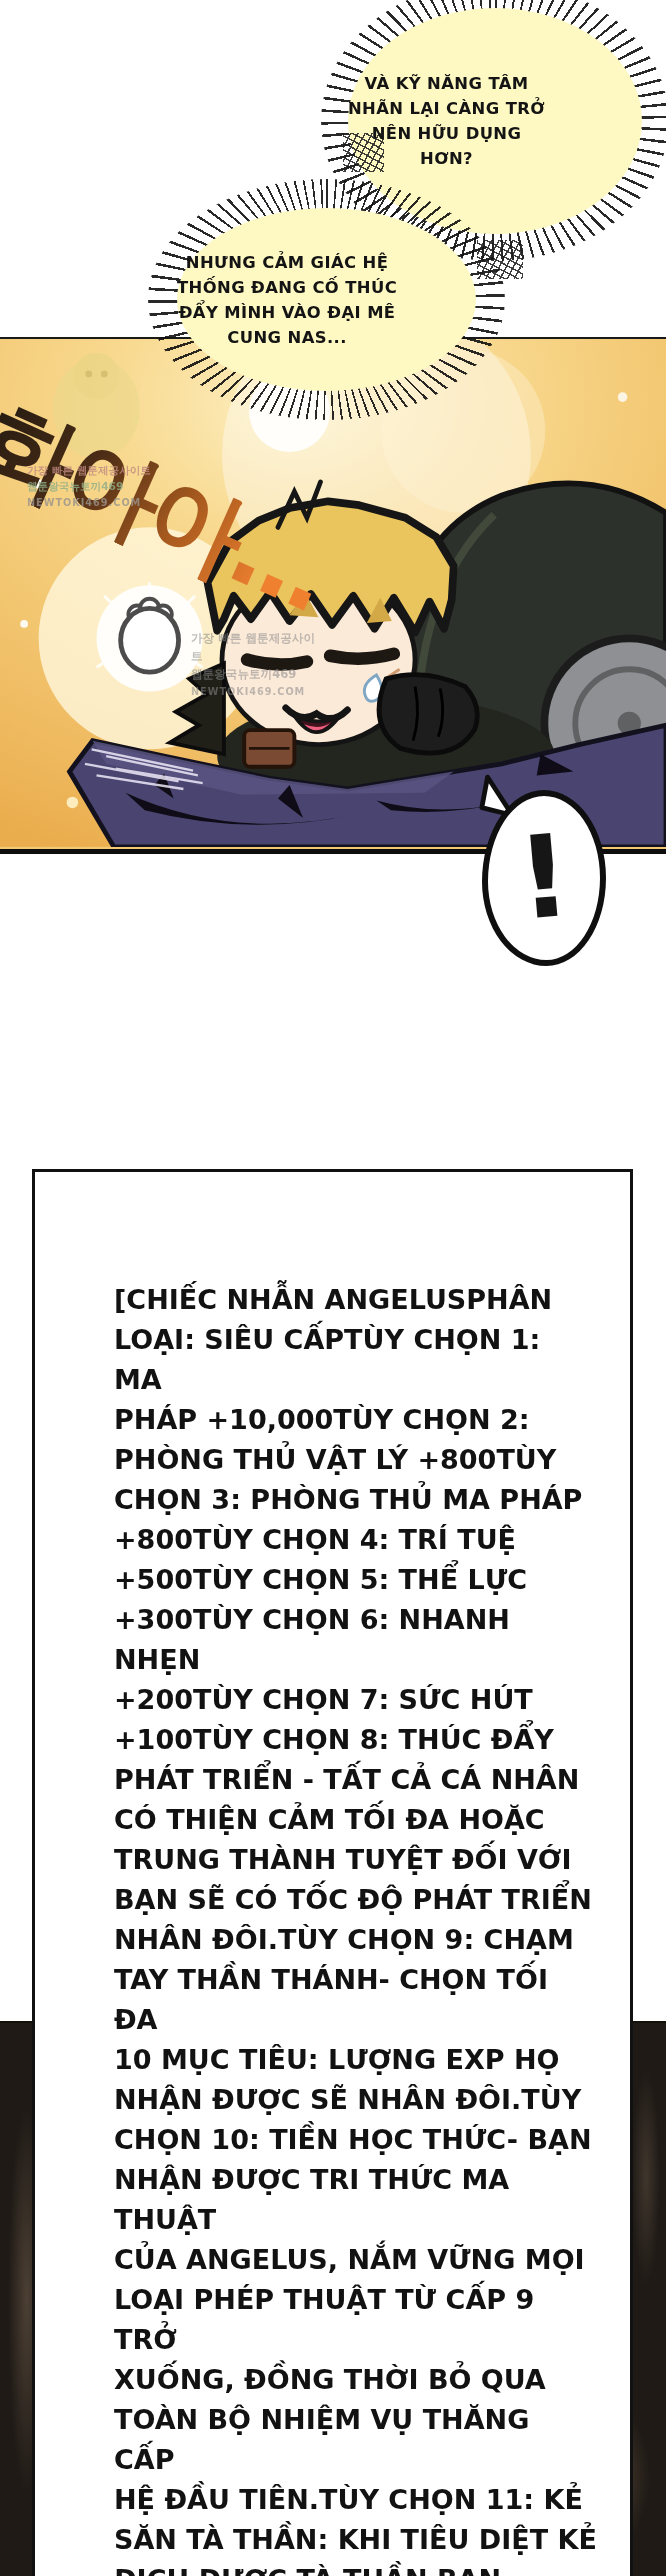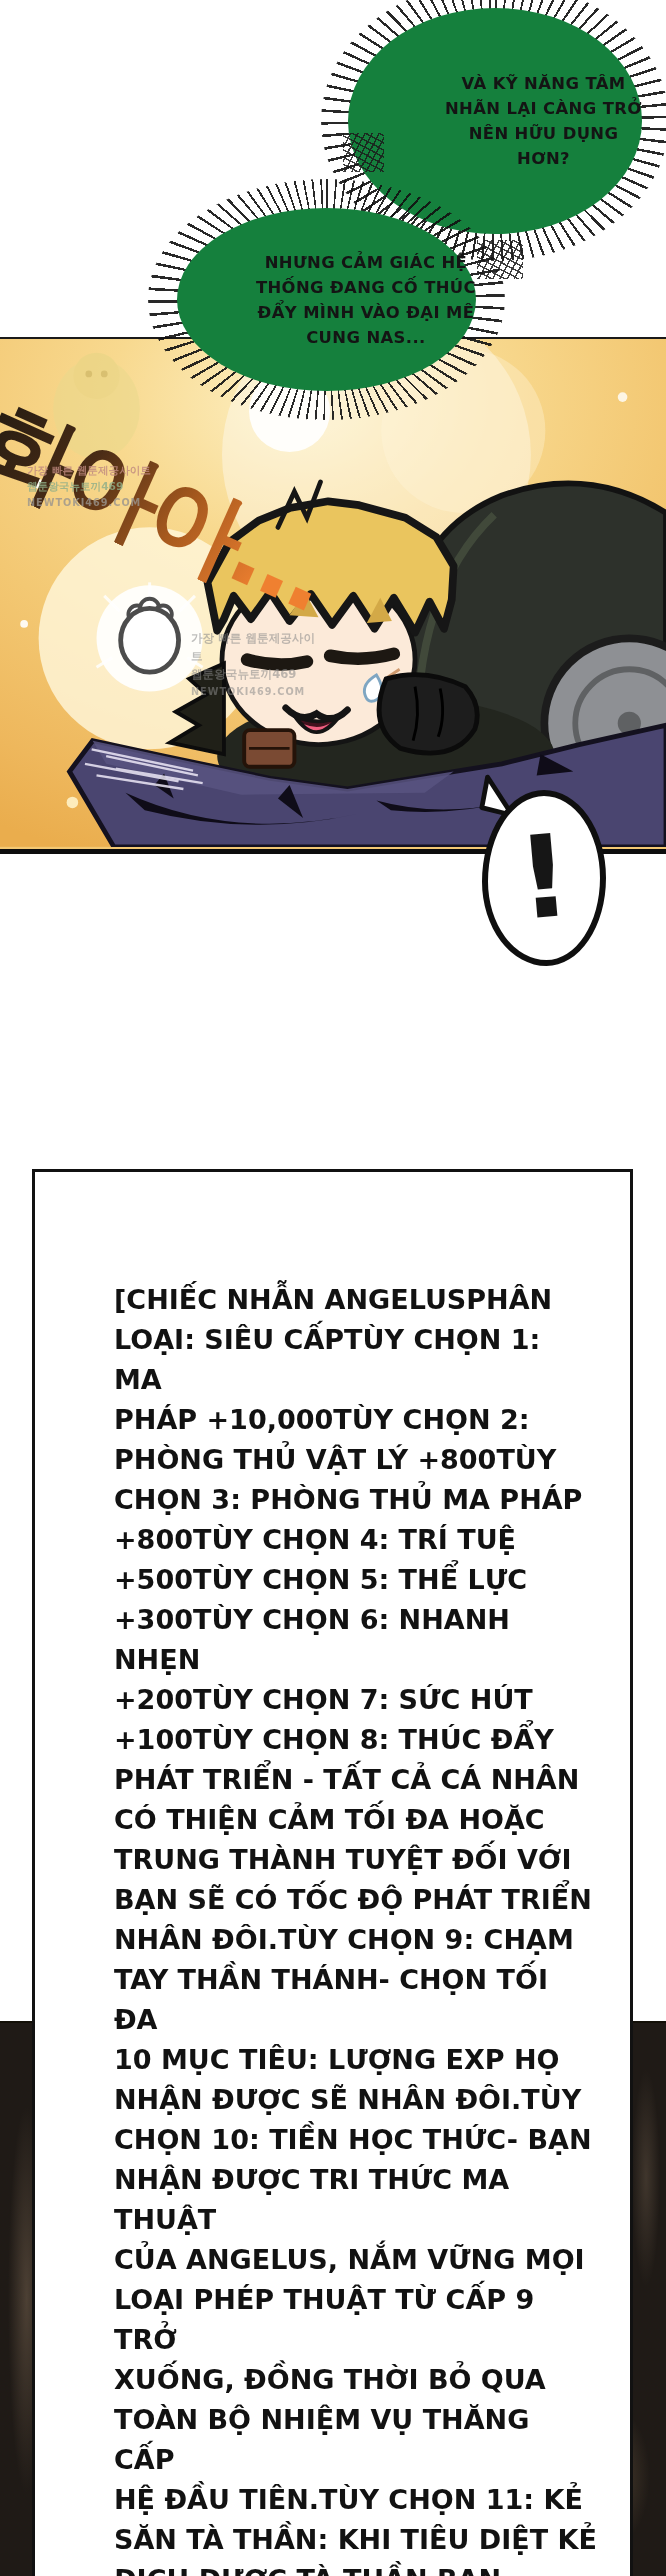--- a/index.html
+++ b/index.html
@@ -8,22 +8,22 @@
     overflow:hidden;background:#ffffff;
     font-family:"DejaVu Sans",sans-serif;
   }
   
   .burst{position:absolute;}
   .burst .spikes{
     position:absolute;inset:0;border-radius:50%;
     background:repeating-conic-gradient(rgba(17,17,17,.9) 0deg 0.9deg, transparent 0.9deg 4.2deg);
   }
   .burst .body{
-    position:absolute;border-radius:50%;background:#15803d;
-    display:flex;align-items:center;justify-content:flex-end;text-align:center;
+    position:absolute;border-radius:50%;background:#fef9c3;
+    display:flex;align-items:center;justify-content:flex-start;text-align:center;
   }
   .bubble-text{
     font-weight:bold;color:#141414;font-size:16.4px;line-height:25px;
     letter-spacing:0.4px;white-space:pre-line;
   }
   #bubble1{left:321px;top:-19.3px;width:348px;height:280px;z-index:6;}
   #bubble1 .body{inset:27px;}
   #bubble2{left:148px;top:179px;width:357px;height:241px;z-index:7;}
   #bubble2 .body{inset:29px;}
   .hatch{

